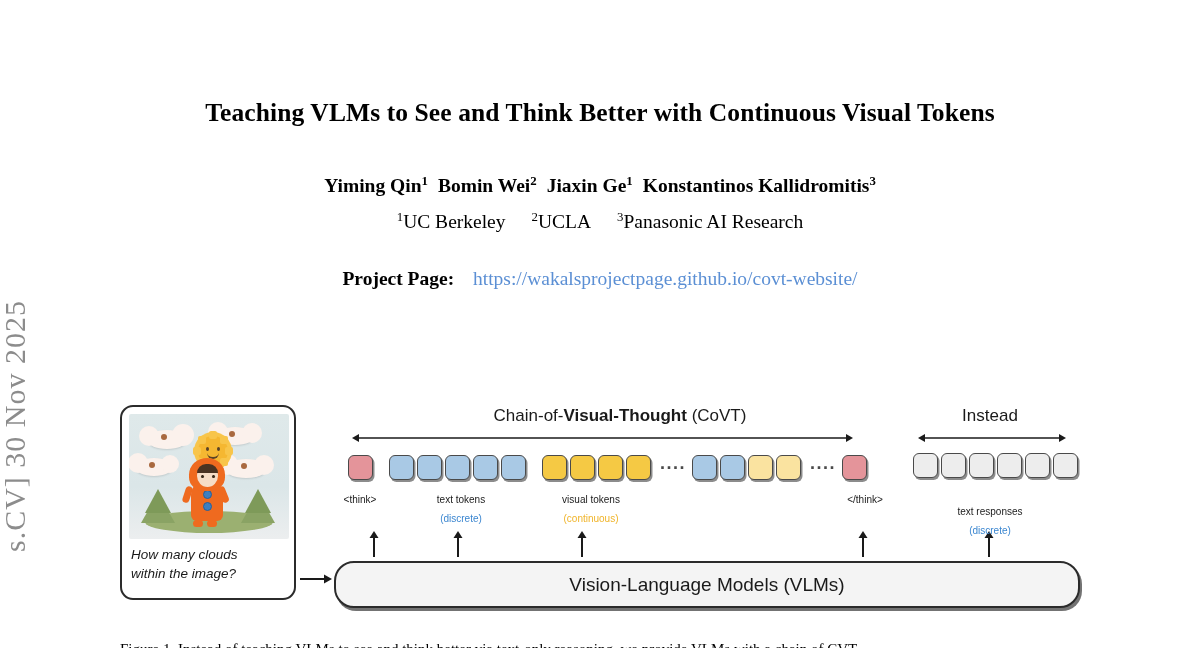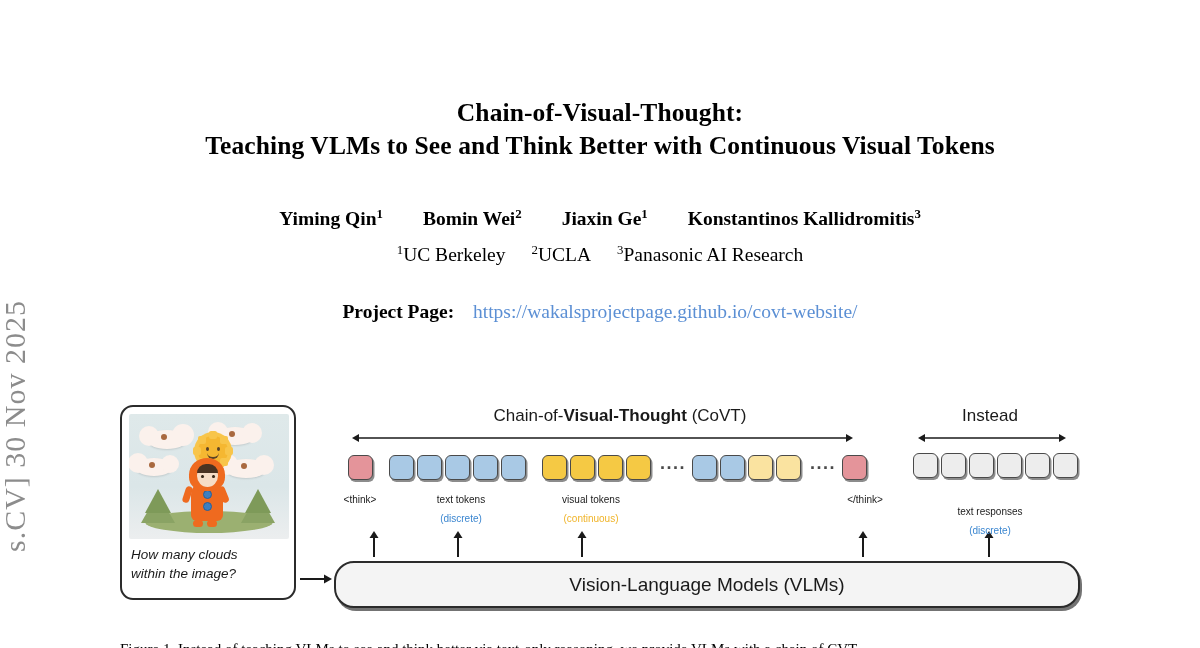--- a/index.html
+++ b/index.html
@@ -49,21 +49,21 @@
   #authors-block {
     text-align: center;
     margin-top: 43px;
   }
   .author-line {
     font-family: "Liberation Serif", serif;
     font-weight: bold;
     font-size: 19.5px;
     line-height: 27px;
   }
-  .author { white-space: nowrap; margin: 0 20px; }
+  .author { white-space: nowrap; margin: 0 5px; }
   .author:first-child { margin-left: 0; }
   .author:last-child { margin-right: 0; }
   sup { font-size: .66em; vertical-align: super; line-height: 0; font-weight: bold; }
 
   #affil-line {
     font-family: "Liberation Serif", serif;
     font-size: 19.5px;
     line-height: 27px;
     margin-top: 9px;
   }
@@ -332,21 +332,20 @@
   }
 </style>
 </head>
 <body>
 
 <div id="arxiv-stamp">s.CV]  30 Nov 2025</div>
 
 <div id="paper">
 
   <div id="title-block">
-    <div class="title-line">Chain-of-Visual-Thought:</div>
     <div class="title-line">Teaching VLMs to See and Think Better with Continuous Visual Tokens</div>
   </div>
 
   <div id="authors-block">
     <div class="author-line" id="authors-row-1"><span class="author">Yiming Qin<sup>1</sup></span><span class="author">Bomin Wei<sup>2</sup></span><span class="author">Jiaxin Ge<sup>1</sup></span><span class="author">Konstantinos Kallidromitis<sup>3</sup></span></div>
     <div id="affil-line"><span class="affil"><sup>1</sup>UC Berkeley</span><span class="affil"><sup>2</sup>UCLA</span><span class="affil"><sup>3</sup>Panasonic AI Research</span></div>
   </div>
 
   <div id="projectpage-block">
     <span id="pp-label">Project Page:</span>

